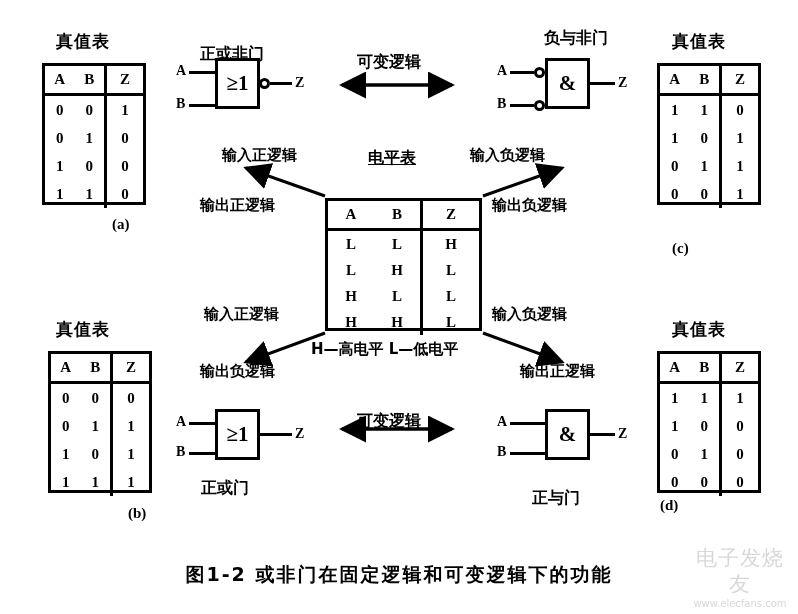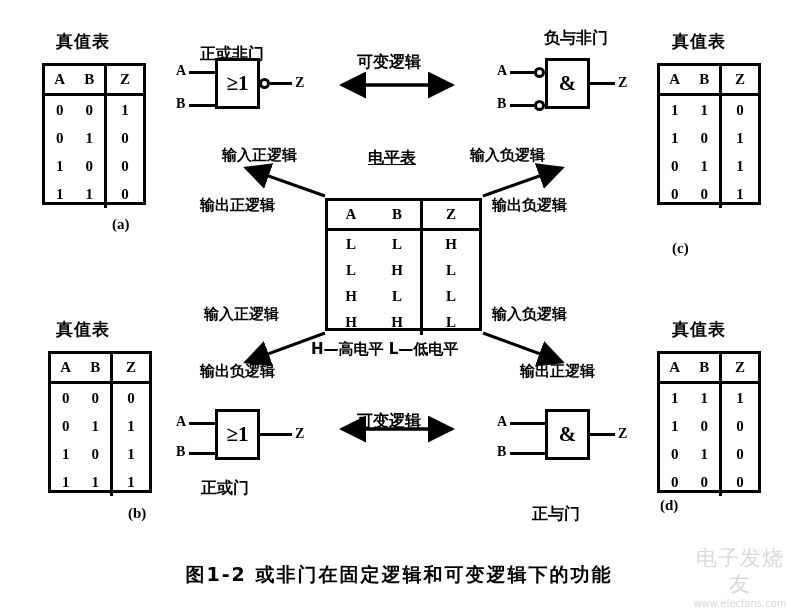--- a/index.html
+++ b/index.html
@@ -313,21 +313,21 @@
 
 <div class="pin-label" style="left:497px;top:414px;">A</div>
 <div class="pin-label" style="left:497px;top:444px;">B</div>
 <div class="wire" style="left:510px;top:422px;width:36px;"></div>
 <div class="wire" style="left:510px;top:452px;width:36px;"></div>
 <div class="gate-box" style="left:545px;top:409px;width:45px;height:51px;">
   <span class="gate-sym">&amp;</span>
 </div>
 <div class="wire" style="left:589px;top:433px;width:26px;"></div>
 <div class="pin-label" style="left:618px;top:426px;">Z</div>
-<div class="gate-name" style="left:532px;top:504px;">正与门</div>
+<div class="gate-name" style="left:532px;top:488px;">正与门</div>
 
 <div class="tt-title" style="left:672px;top:318px;">真值表</div>
 <div class="ttable" id="tt-d" style="left:657px;top:351px;width:104px;height:142px;">
   <div class="tt-head">
     <div class="tt-ab">
       <span>A</span>
       <span>B</span>
     </div>
     <div class="tt-z">Z</div>
   </div>

